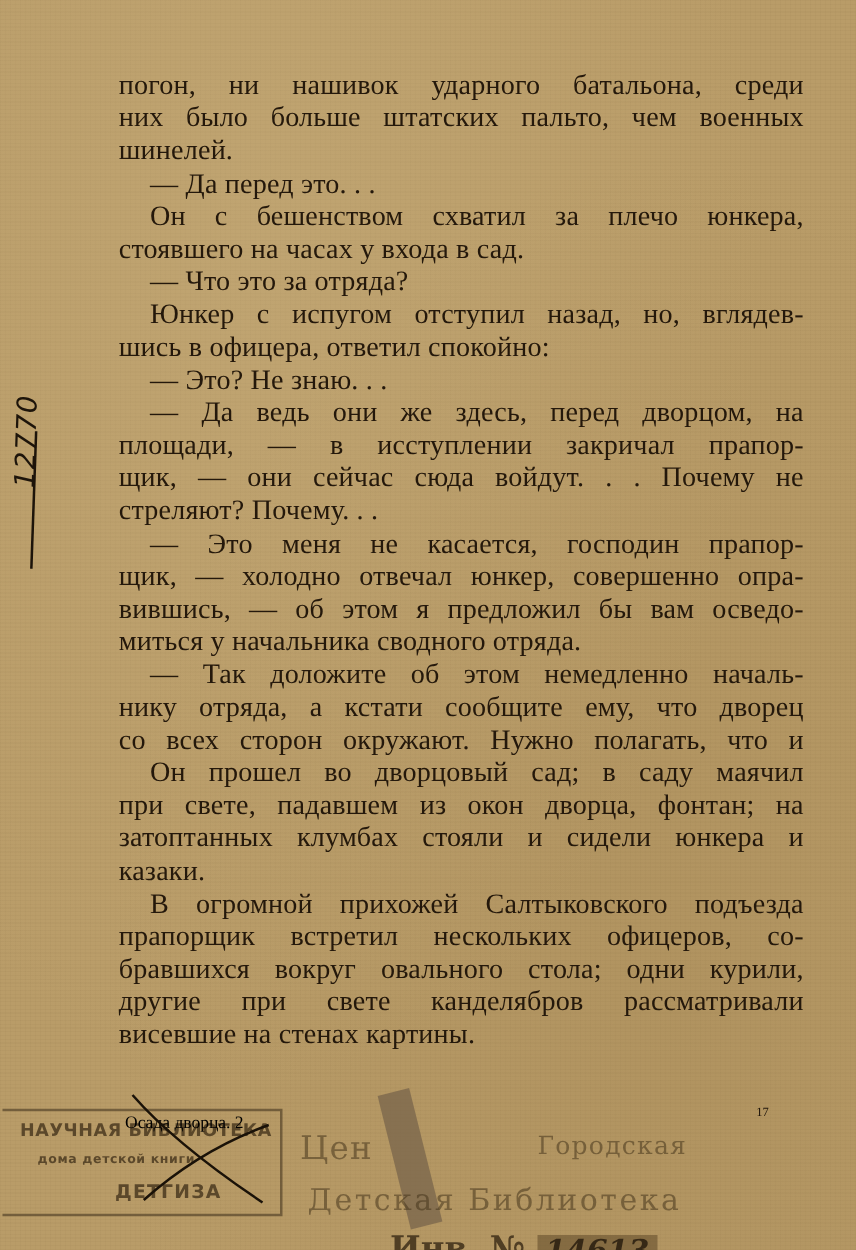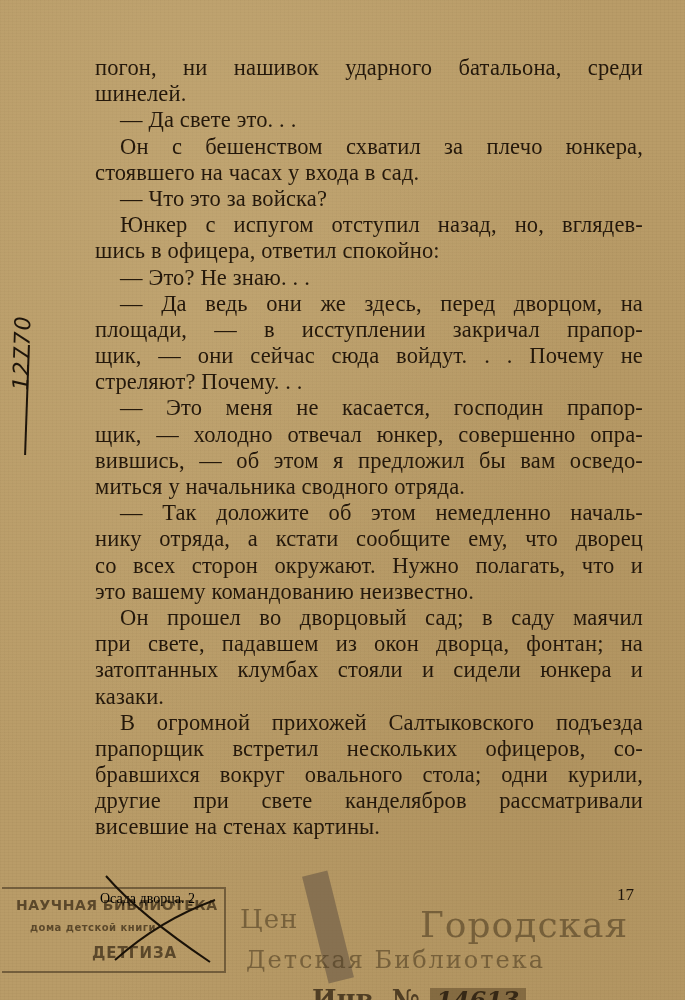--- a/index.html
+++ b/index.html
@@ -48,61 +48,61 @@
   .footer-title {
     position: absolute; left: 100px; top: 891px;
     font-family: "Liberation Serif", serif; font-size: 14px; color: #000000;
   }
   .cross-mark { position: absolute; left: 100px; top: 870px; width: 120px; height: 100px; }
   .stamp-right {
     position: absolute; left: 240px; top: 868px; width: 340px; height: 120px;
     font-family: "DejaVu Serif", serif; color: rgba(70,52,28,0.55); margin-top: 36px;
   }
   .stamp-right .r1 { position: absolute; left: 0; top: 0; font-size: 26px; letter-spacing: 1px; }
-  .stamp-right .r1b { position: absolute; left: 180px; top: 0; font-size: 36px; letter-spacing: 1px; }
+  .stamp-right .r1b { position: absolute; left: 190px; top: 0; font-size: 20px; letter-spacing: 1px; }
   .stamp-right .r2 { position: absolute; left: 6px; top: 42px; font-size: 24px; letter-spacing: 2px; }
   .stamp-right .r3 { position: absolute; left: 72px; top: 80px; font-size: 26px; font-weight: bold; color: rgba(55,40,20,0.8); }
   .inv-box { position: absolute; left: 190px; top: 84px; width: 96px; height: 26px; background: rgba(95,72,40,0.55); }
   .inv-num { position: absolute; left: 196px; top: 82px; font-size: 24px; font-weight: bold; font-style: italic; color: rgba(40,28,14,0.85); }
   .strip {
     position: absolute; left: 315px; top: 872px; width: 26px; height: 110px;
     background: rgba(120,100,75,0.75); transform: rotate(-14deg);
   }
   .page-number {
     position: absolute; left: 605px; top: 885px;
-    font-family: "Liberation Serif", serif; font-size: 17px; color: #1e140a; margin-left: 12px;
+    font-family: "Liberation Serif", serif; font-size: 10px; color: #1e140a;
   }
 </style>
 </head>
 <body>
 
 <div class="page">
 
   <div class="text-block" id="text-block">
       <span class="line">погон, ни нашивок ударного батальона, среди</span>
+      <span class="line">них было больше штатских пальто, чем военных</span>
       <span class="line last">шинелей.</span>
-      <span class="line indent last">— Да свете это. . .</span>
+      <span class="line indent last">— Да перед это. . .</span>
       <span class="line indent">Он с бешенством схватил за плечо юнкера,</span>
       <span class="line last">стоявшего на часах у входа в сад.</span>
-      <span class="line indent last">— Что это за войска?</span>
+      <span class="line indent last">— Что это за отряда?</span>
       <span class="line indent">Юнкер с испугом отступил назад, но, вглядев-</span>
       <span class="line last">шись в офицера, ответил спокойно:</span>
       <span class="line indent last">— Это? Не знаю. . .</span>
       <span class="line indent">— Да ведь они же здесь, перед дворцом, на</span>
       <span class="line">площади, — в исступлении закричал прапор-</span>
       <span class="line">щик, — они сейчас сюда войдут. . . Почему не</span>
       <span class="line last">стреляют? Почему. . .</span>
       <span class="line indent">— Это меня не касается, господин прапор-</span>
       <span class="line">щик, — холодно отвечал юнкер, совершенно опра-</span>
       <span class="line">вившись, — об этом я предложил бы вам осведо-</span>
       <span class="line last">миться у начальника сводного отряда.</span>
       <span class="line indent">— Так доложите об этом немедленно началь-</span>
       <span class="line">нику отряда, а кстати сообщите ему, что дворец</span>
       <span class="line">со всех сторон окружают. Нужно полагать, что и</span>
-      <span class="line last">это вашему командованию неизвестно.</span>
       <span class="line indent">Он прошел во дворцовый сад; в саду маячил</span>
       <span class="line">при свете, падавшем из окон дворца, фонтан; на</span>
       <span class="line">затоптанных клумбах стояли и сидели юнкера и</span>
       <span class="line last">казаки.</span>
       <span class="line indent">В огромной прихожей Салтыковского подъезда</span>
       <span class="line">прапорщик встретил нескольких офицеров, со-</span>
       <span class="line">бравшихся вокруг овального стола; одни курили,</span>
       <span class="line">другие при свете канделябров рассматривали</span>
       <span class="line last">висевшие на стенах картины.</span>
     </div>

